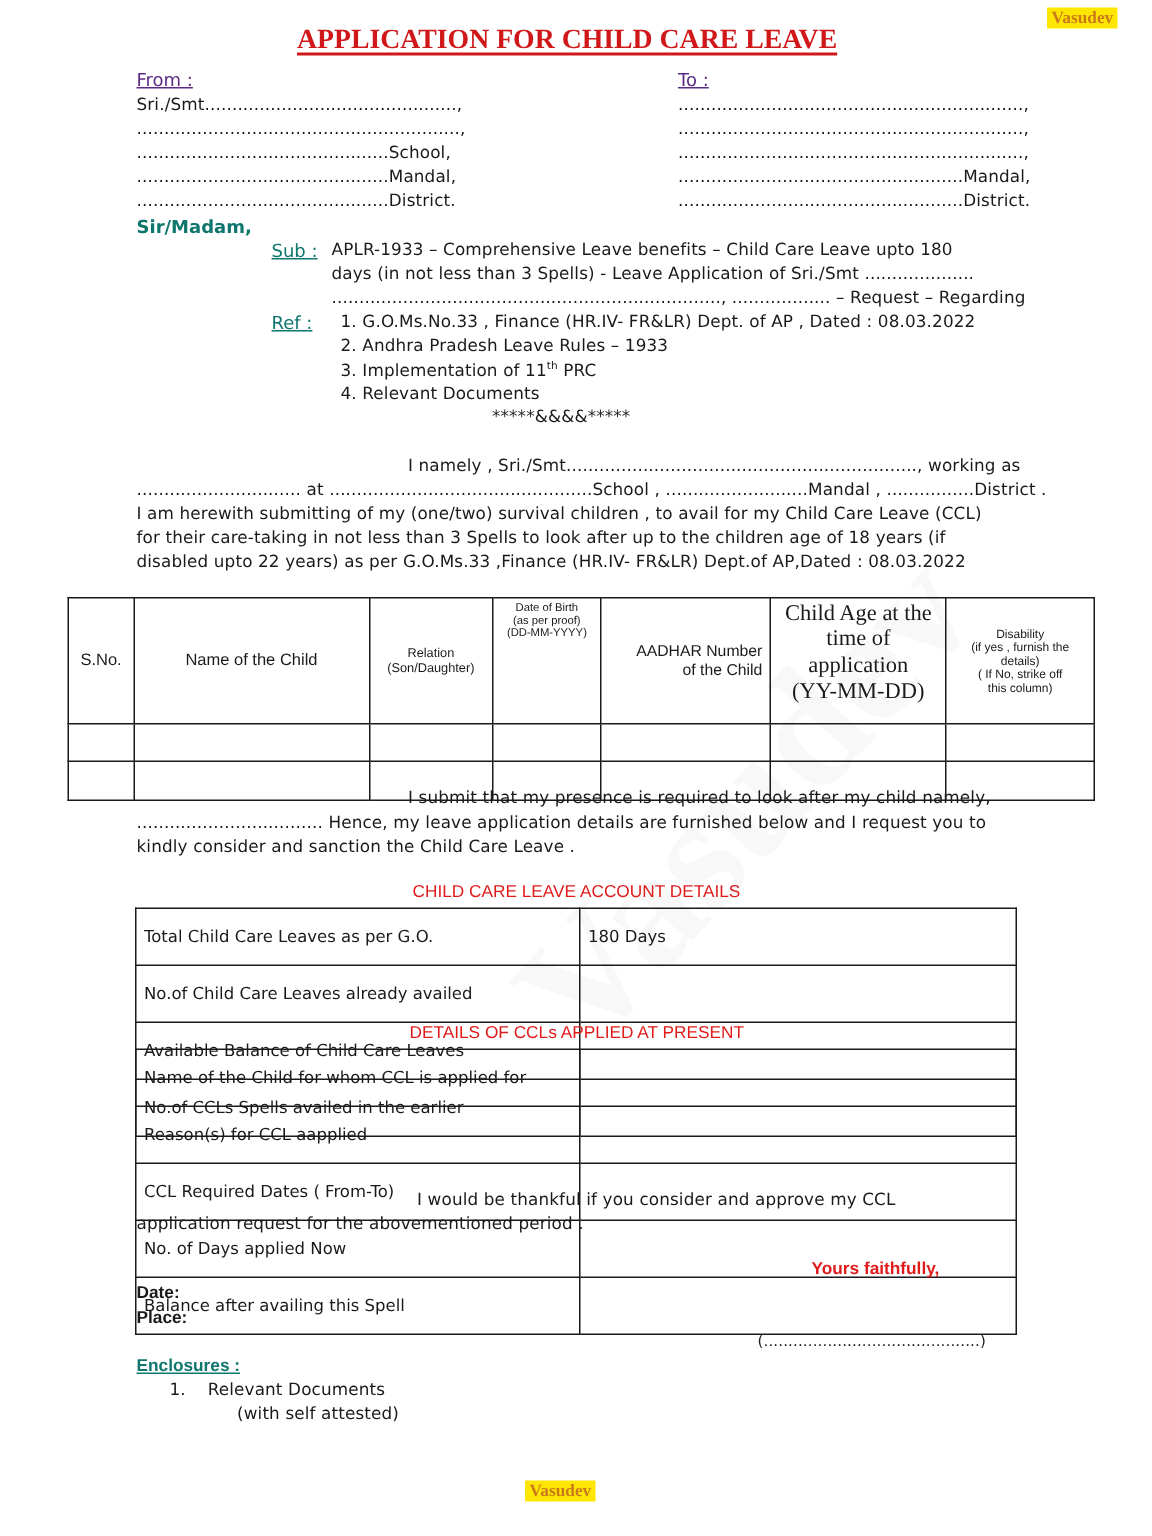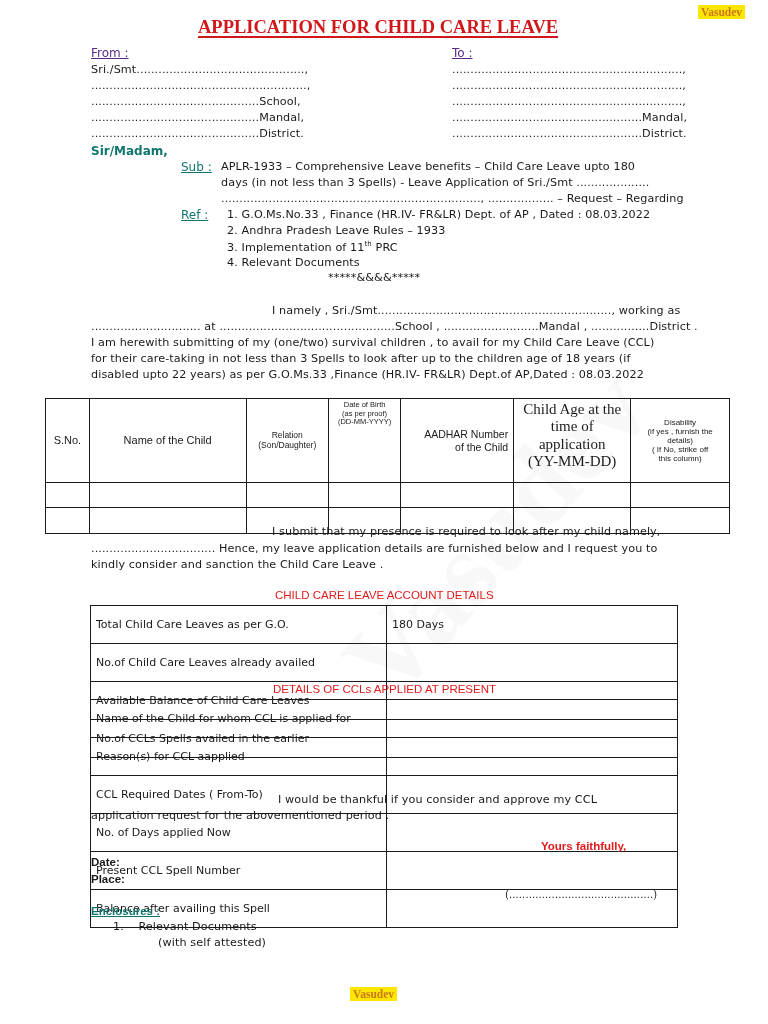--- a/index.html
+++ b/index.html
@@ -163,24 +163,20 @@
   </tr>
   <tr>
     <td>CCL Required Dates ( From-To)</td>
     <td></td>
   </tr>
   <tr>
     <td>No. of Days applied Now</td>
     <td></td>
   </tr>
   <tr>
-    <td>Present CCL Spell Number</td>
-    <td></td>
-  </tr>
-  <tr>
     <td>Balance after availing this Spell</td>
     <td></td>
   </tr>
 </tbody>
   </table>
 
 <div>
   <span class="abs body-txt" style="left:278px; top:793px;">I would be thankful if you consider and approve my CCL</span>
   <span class="abs body-txt" style="left:91px; top:809px;">application request for the abovementioned period .</span>
 </div>

